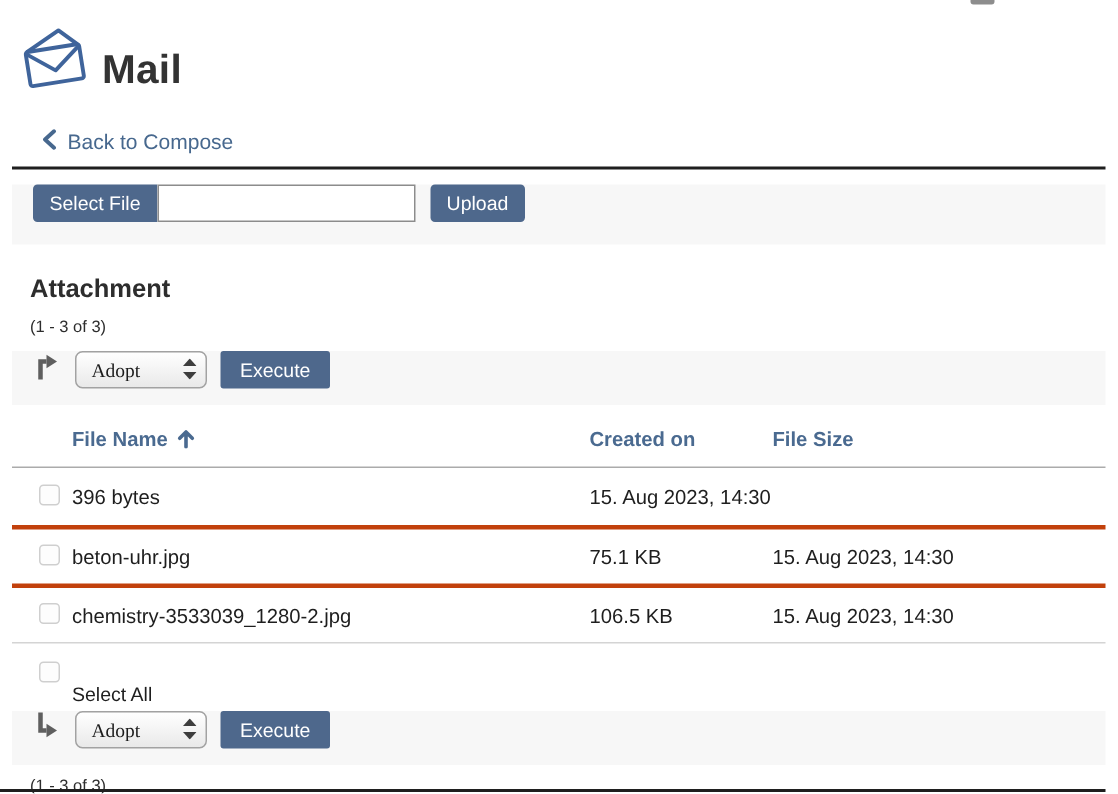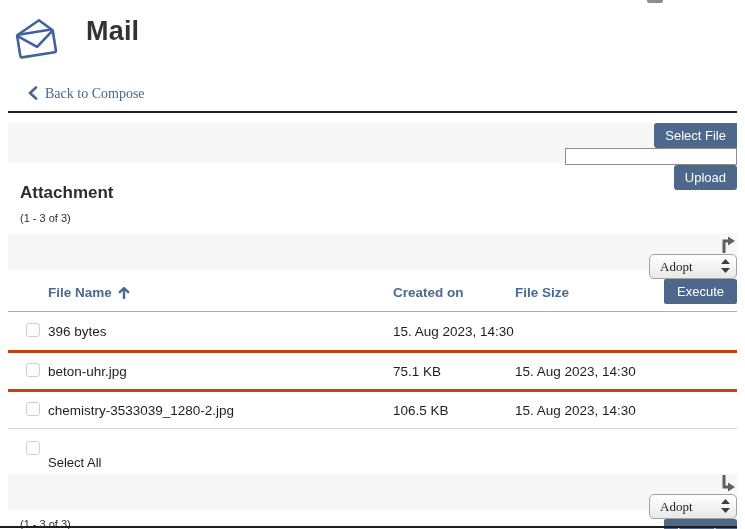--- a/index.html
+++ b/index.html
@@ -4,31 +4,31 @@
 <style>
   * { margin:0; padding:0; box-sizing:border-box; }
   html,body { background:#fff; }
   body { font-family:"Liberation Sans", sans-serif; color:#2f2f2f; }
   .page { position:relative; width:745px; height:529px; background:#fff; overflow:hidden; }
 
   
   .frag { position:absolute; left:647px; top:0; width:16px; height:3px; background:#8d8d8d; border-radius:0 0 2px 2px; }
 
   
-  .masthead { display:flex; align-items:flex-start; gap:26px; margin:16px 0 0 12px; height:46px; }
+  .masthead { display:flex; align-items:flex-end; gap:8px; margin:16px 0 0 12px; height:46px; }
   .app-title { font-size:27px; font-weight:bold; color:#333; letter-spacing:0.2px; }
 
-  .back-row { display:flex; align-items:flex-start; gap:7px; margin:24px 0 0 28px;font-family:Liberation Serif, serif; }
+  .back-row { display:flex; align-items:flex-start; gap:7px; margin:24px 0 0 28px; }
   .back-link { color:#47688e; font-size:14px; text-decoration:none; cursor:pointer; }
 
   .rule { border:none; border-top:2px solid #1f1f1f; margin:9px 8px 0 8px; }
   .rule-bottom { position:absolute; left:0; right:8px; bottom:1px; border:none; border-top:2px solid #1f1f1f; }
 
   
-  .bar { background:#f7f7f7; margin:10px 8px 0 8px; display:flex; align-items:flex-end;flex-direction:column; }
+  .bar { background:#f7f7f7; margin:10px 8px 0 8px; display:flex; align-items:flex-start; }
   .upload-bar { height:40px; padding-left:14px; }
   .bulk-bar { height:36px; padding-left:14px; }
 
   .btn { background:#4e688c; color:#fff; border:none; font-family:inherit;
          font-size:13px; padding:6px 11px; border-radius:3px; cursor:pointer; line-height:1; }
   .btn-execute { border-radius:2px; padding:6px 13px; margin-left:9px; }
 
   .file-input { width:172px; height:25px; border:1px solid #8c8c8c; background:#fff;
                 font-family:inherit; font-size:13px; padding:0 6px; }
   .select-file-btn { border-radius:3px 0 0 3px; height:25px; }

